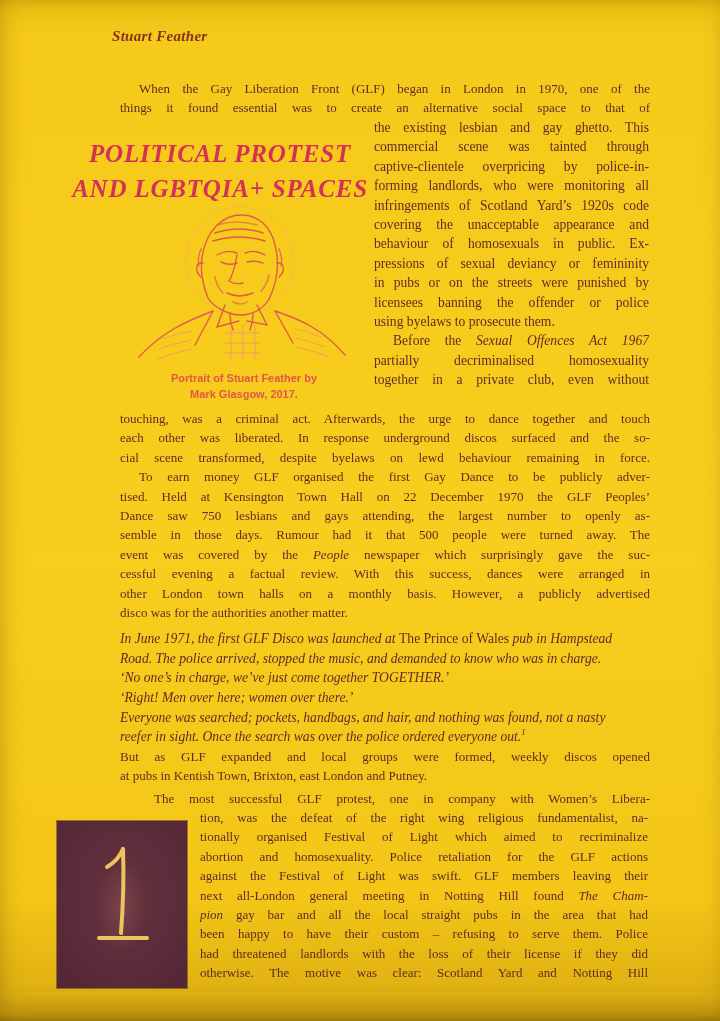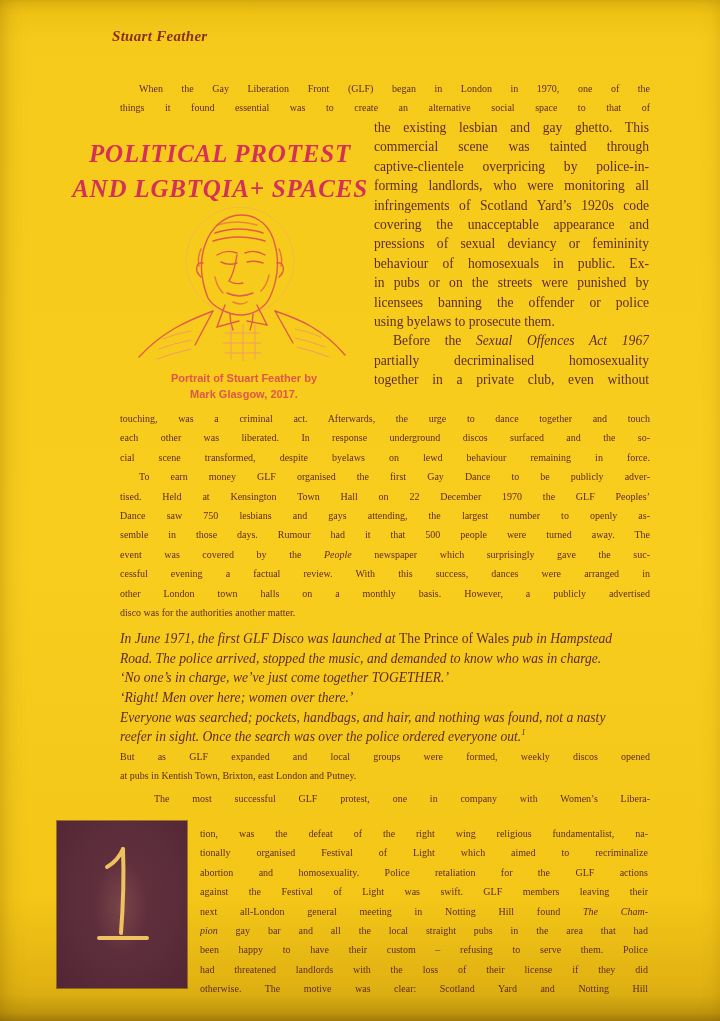--- a/index.html
+++ b/index.html
@@ -19,36 +19,36 @@
   .page::after{
     content:"";position:absolute;left:0;right:0;bottom:0;height:26px;
     background:linear-gradient(180deg,rgba(146,104,6,0) 0%,rgba(146,104,6,.28) 70%,rgba(110,78,4,.45) 100%);
     pointer-events:none;
   }
   .author{
     position:absolute;left:112px;top:28px;
     font-size:15px;font-style:italic;font-weight:bold;
     color:#87301f;letter-spacing:.3px;text-align:center;
   }
-  .tblock{position:absolute;font-size:10px;line-height:19.4px;}
+  .tblock{position:absolute;font-size:13px;line-height:19.4px;}
   .tline{display:block;height:19.4px;overflow:hidden;text-align:justify;text-align-last:justify;}
   .tl-left{text-align-last:left;}
   .indent{display:inline-block;width:19px;}
   .indent2{display:inline-block;width:34px;}
   .it{font-style:italic;}
   .rm{font-style:normal;}
   .sup{font-size:8.5px;vertical-align:6px;line-height:0;}
   .intro{left:120px;top:79px;width:530px;}
   .rcol{left:374px;top:118px;width:275px;font-size:13.6px;}
   .mid{left:120px;top:409px;width:530px;}
   .quote{left:120px;top:629px;width:537px;font-size:13.6px;font-style:italic;line-height:19.7px;}
   .quote .tline{height:19.7px;text-align:left;text-align-last:left;}
   .bridge{left:120px;top:747px;width:530px;}
   .fin1{left:120px;top:789px;width:530px;}
-  .finwrap{left:200px;top:808px;width:448px;margin-top:16px;}
+  .finwrap{left:200px;top:808px;width:448px;}
   .headline{
     position:absolute;left:70px;top:136px;width:300px;
     text-align:center;color:#d43058;
     font-size:25px;font-weight:bold;font-style:italic;
     letter-spacing:.8px;line-height:35px;
   }
   .portrait{position:absolute;left:133px;top:203px;width:218px;height:158px;}
   .caption{
     position:absolute;left:124px;top:371px;width:240px;
     font-family:"Liberation Sans", sans-serif;
@@ -73,22 +73,22 @@
       <div class="tline"><span>things it found essential was to create an alternative social space to that of</span></div>
     </div>
 
   <div class="tblock rcol">
       <div class="tline"><span>the existing lesbian and gay ghetto. This</span></div>
       <div class="tline"><span>commercial scene was tainted through</span></div>
       <div class="tline"><span>captive-clientele overpricing by police-in-</span></div>
       <div class="tline"><span>forming landlords, who were monitoring all</span></div>
       <div class="tline"><span>infringements of Scotland Yard’s 1920s code</span></div>
       <div class="tline"><span>covering the unacceptable appearance and</span></div>
+      <div class="tline"><span>behaviour of homosexuals in public. Ex-</span></div>
       <div class="tline"><span>pressions of sexual deviancy or femininity</span></div>
-      <div class="tline"><span>behaviour of homosexuals in public. Ex-</span></div>
       <div class="tline"><span>in pubs or on the streets were punished by</span></div>
       <div class="tline"><span>licensees banning the offender or police</span></div>
       <div class="tline tl-left"><span>using byelaws to prosecute them.</span></div>
       <div class="tline"><span class="indent"></span><span>Before the </span><span class="it">Sexual Offences Act 1967</span></div>
       <div class="tline"><span>partially decriminalised homosexuality</span></div>
       <div class="tline"><span>together in a private club, even without</span></div>
     </div>
 
   <div class="headline">
     <div>POLITICAL PROTEST</div>

